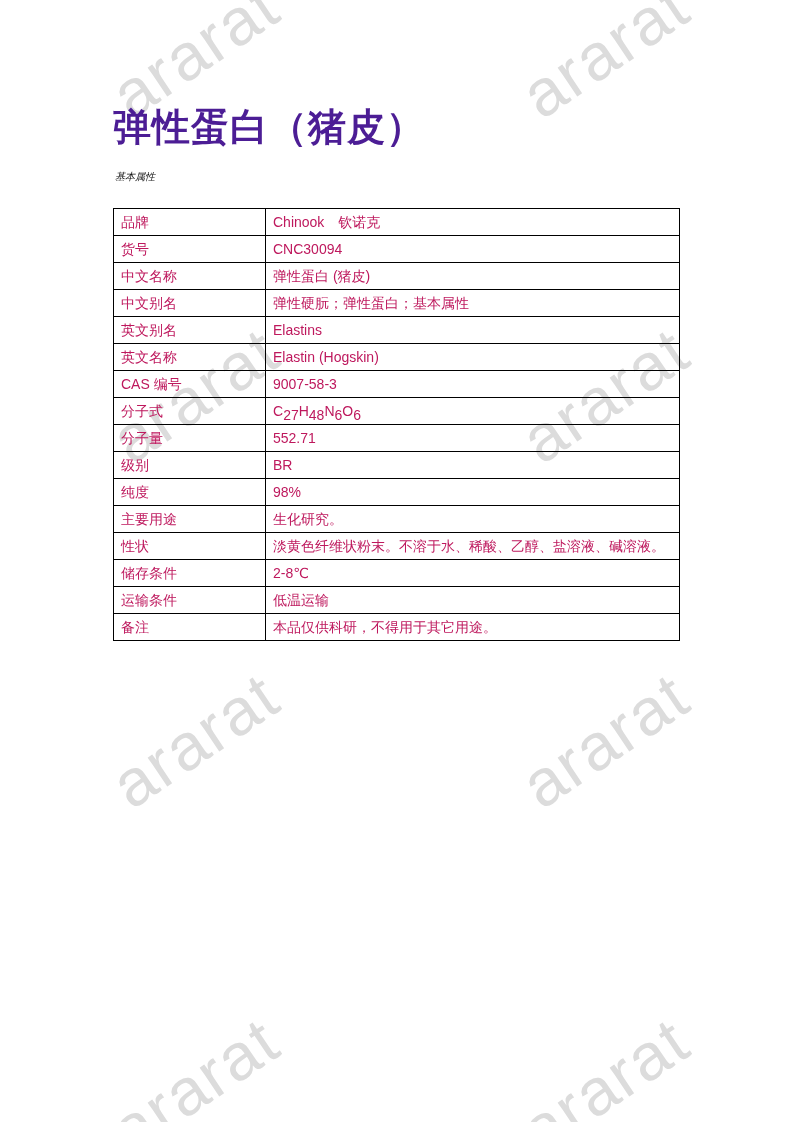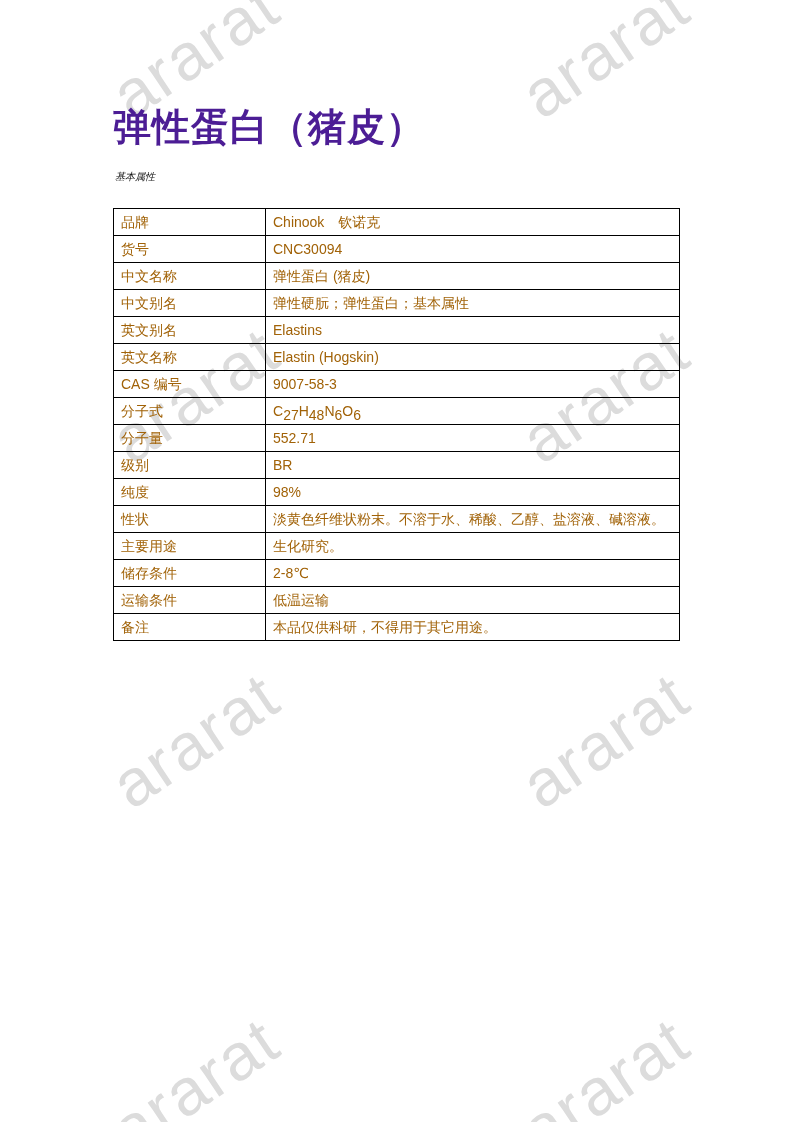--- a/index.html
+++ b/index.html
@@ -59,21 +59,21 @@
   table.props td {
     border: 1px solid #000000;
     height: 27px;
     font-size: 14px;
     line-height: 17px;
     vertical-align: middle;
     padding: 2px 4px 2px 7px;
     white-space: nowrap;
     overflow: hidden;
     background: transparent;
-    color: #a16207;
+    color: #be185d;
   }
   td.prop-label { width: 152px; }
   td.prop-value { width: 414px; padding-left: 8px; }
   td.prop-value sub { font-size: 14px; line-height: 0; }
 </style>
 </head>
 <body>
 
 <div class="watermark-layer" id="wm-layer">
     <div class="watermark" style="left: 195px; top: 50px; color: rgb(220, 220, 220);">ararat</div>
@@ -131,26 +131,26 @@
         </tr>
         <tr>
           <td class="prop-label">级别</td>
           <td class="prop-value">BR</td>
         </tr>
         <tr>
           <td class="prop-label">纯度</td>
           <td class="prop-value">98%</td>
         </tr>
         <tr>
+          <td class="prop-label">主要用途</td>
+          <td class="prop-value">生化研究。</td>
+        </tr>
+        <tr>
           <td class="prop-label">性状</td>
           <td class="prop-value">淡黄色纤维状粉末。不溶于水、稀酸、乙醇、盐溶液、碱溶液。</td>
-        </tr>
-        <tr>
-          <td class="prop-label">主要用途</td>
-          <td class="prop-value">生化研究。</td>
         </tr>
         <tr>
           <td class="prop-label">储存条件</td>
           <td class="prop-value">2-8℃</td>
         </tr>
         <tr>
           <td class="prop-label">运输条件</td>
           <td class="prop-value">低温运输</td>
         </tr>
         <tr>

